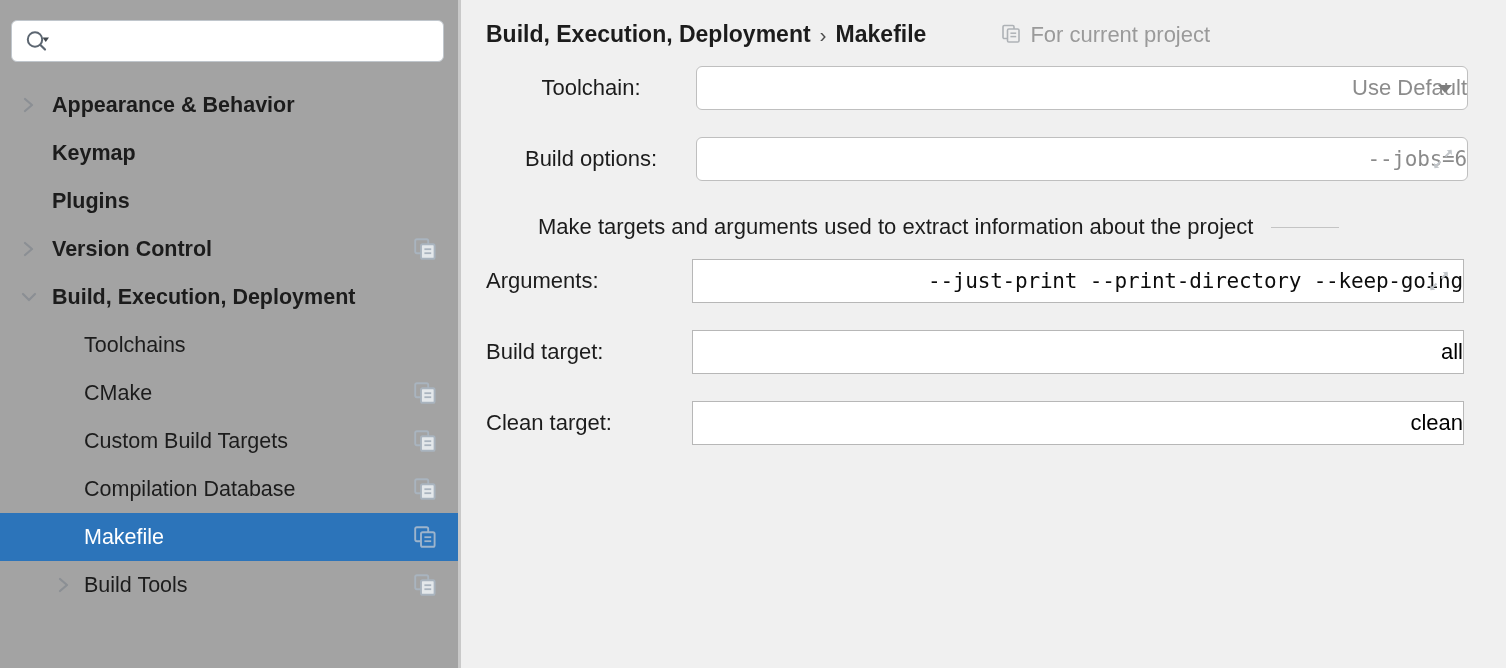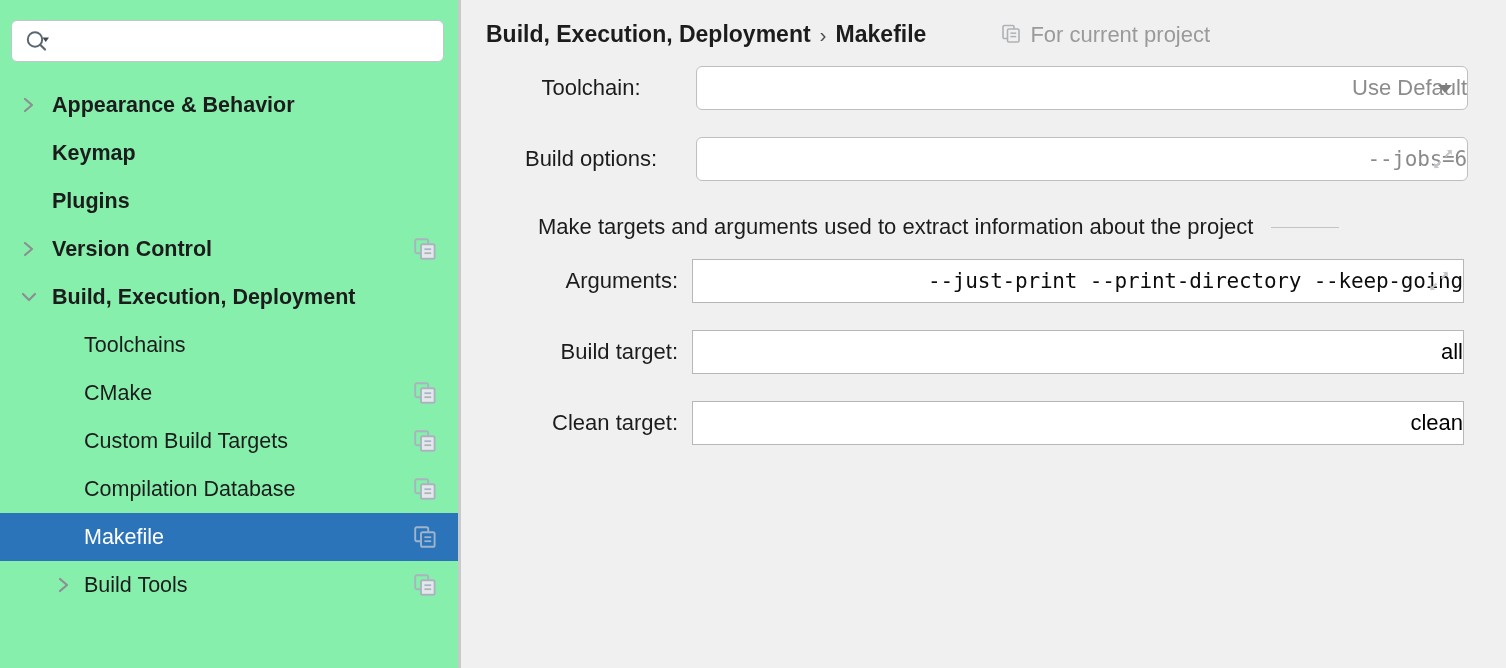--- a/index.html
+++ b/index.html
@@ -18,21 +18,21 @@
     display: flex;
     width: 1506px;
     height: 668px;
     position: relative;
   }
 
   
   .sidebar {
     width: 461px;
     height: 668px;
-    background: #86efac;
+    background: #a3a3a3;
     border-right: 3px solid #c9c9c9;
     box-sizing: border-box;
     position: relative;
     overflow: hidden;
     flex: 0 0 auto;
   }
   .search-wrap {
     padding: 20px 14px 0 11px;
   }
   .search-box {
@@ -142,21 +142,21 @@
   }
   .frow {
     display: flex;
     align-items: center;
     height: 48px;
     margin-bottom: 23px;
   }
   .flabel {
     font-size: 22px;
     color: #1c1c1c;
-    text-align: right;
+    text-align: left;
     white-space: nowrap;
     padding-right: 14px;
     box-sizing: border-box;
   }
   .flabel.w-left { width: 210px; text-align: center; padding-right: 0; }
   .flabel.w-right { width: 206px; }
   .field {
     height: 44px;
     background: #ffffff;
     border: 1px solid #b7b7b7;

